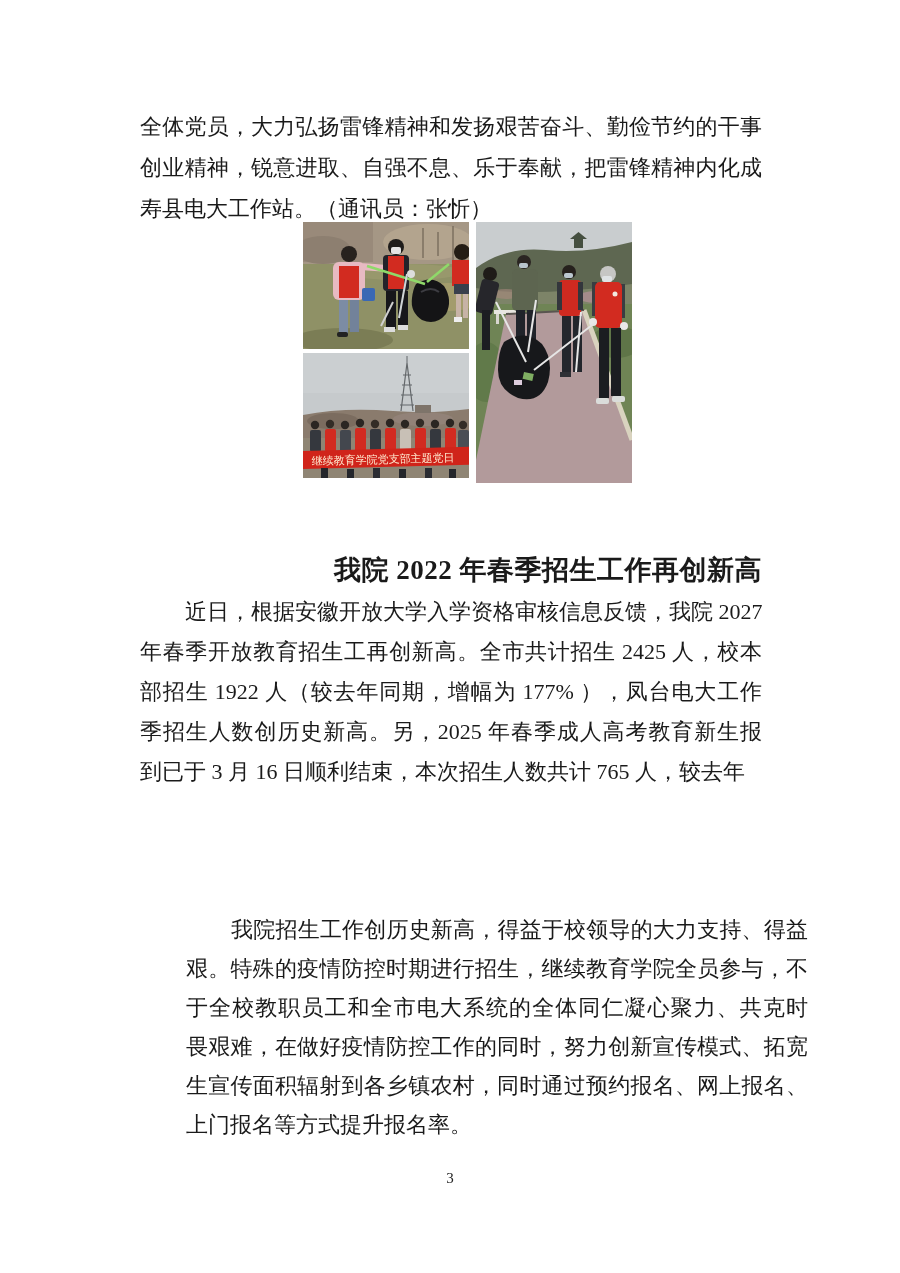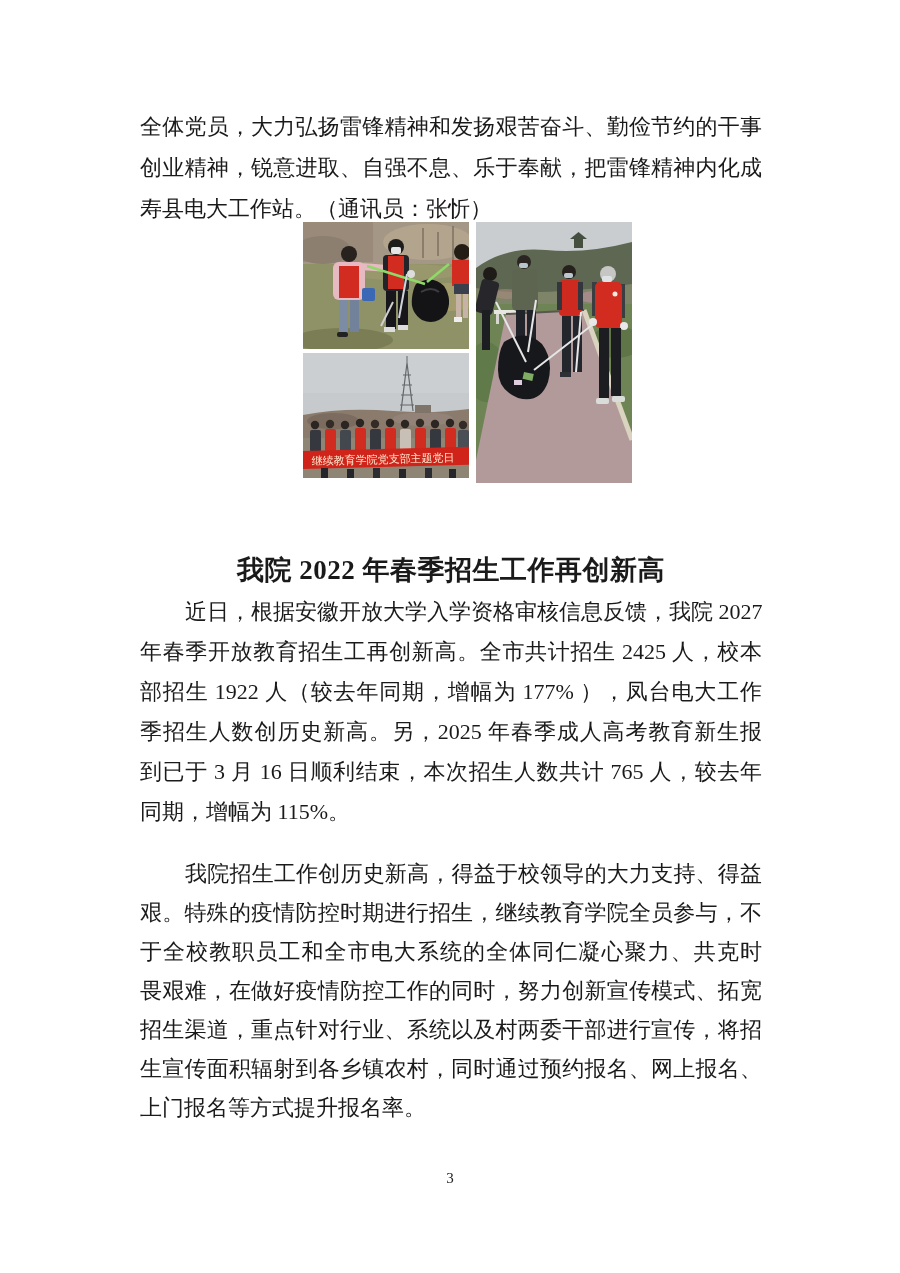--- a/index.html
+++ b/index.html
@@ -16,24 +16,24 @@
   .para .line{
     text-align:justify;
     text-align-last:justify;
     text-justify:inter-character;
     white-space:nowrap;
   }
   .para .line:last-child{text-align-last:left;}
   .para.indent .line:first-child{text-indent:2.05em;}
   .p-intro{top:106px;line-height:41px;}
   .p1{top:592px;line-height:40px;}
-  .p2{top:854px;line-height:39px;}
+  .p2{top:910px;line-height:39px;margin-left:46px;}
   .heading{
     top:552px;
-    text-align:center;
+    text-align:right;
     font-size:27px;
     font-weight:bold;
     letter-spacing:0.5px;
   }
   .collage{
     position:absolute;left:303px;top:222px;
     width:329px;height:261px;
     display:flex;gap:7px;
   }
   .collage-left{display:flex;flex-direction:column;gap:4px;width:166px;}
@@ -224,27 +224,25 @@
   </div>
 
   <div class="textcol heading">我院 2022 年春季招生工作再创新高</div>
 
   <div class="textcol para indent p1">
       <div class="line">近日，根据安徽开放大学入学资格审核信息反馈，我院 2027</div>
       <div class="line">年春季开放教育招生工再创新高。全市共计招生 2425 人，校本</div>
       <div class="line">部招生 1922 人（较去年同期，增幅为 177% ），凤台电大工作</div>
       <div class="line">季招生人数创历史新高。另，2025 年春季成人高考教育新生报</div>
       <div class="line">到已于 3 月 16 日顺利结束，本次招生人数共计 765 人，较去年</div>
-      <div class="line">同期，增幅为 115%。</div>
     </div>
 
   <div class="textcol para indent p2">
       <div class="line">我院招生工作创历史新高，得益于校领导的大力支持、得益</div>
       <div class="line">艰。特殊的疫情防控时期进行招生，继续教育学院全员参与，不</div>
       <div class="line">于全校教职员工和全市电大系统的全体同仁凝心聚力、共克时</div>
       <div class="line">畏艰难，在做好疫情防控工作的同时，努力创新宣传模式、拓宽</div>
-      <div class="line">招生渠道，重点针对行业、系统以及村两委干部进行宣传，将招</div>
       <div class="line">生宣传面积辐射到各乡镇农村，同时通过预约报名、网上报名、</div>
       <div class="line">上门报名等方式提升报名率。</div>
     </div>
 
   <div class="page-number">3</div>
 </div>
 
 </body></html>

